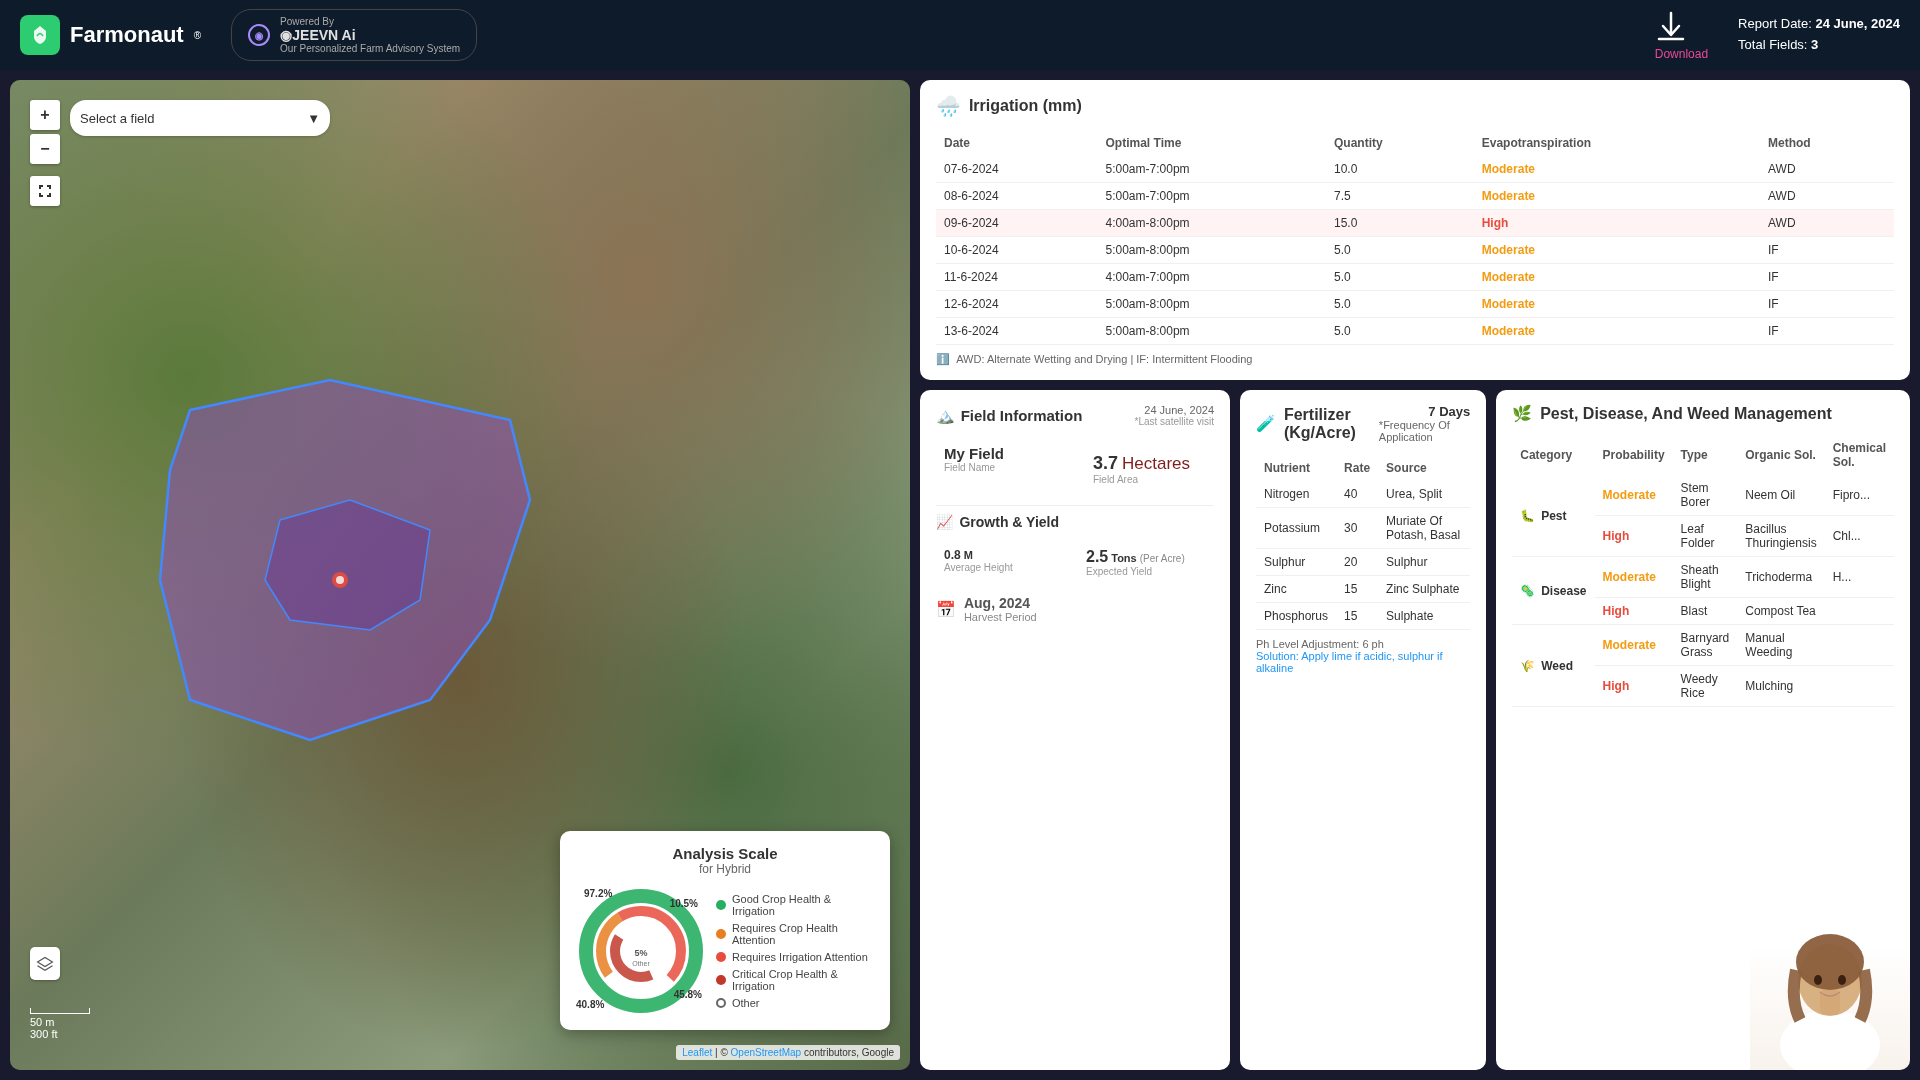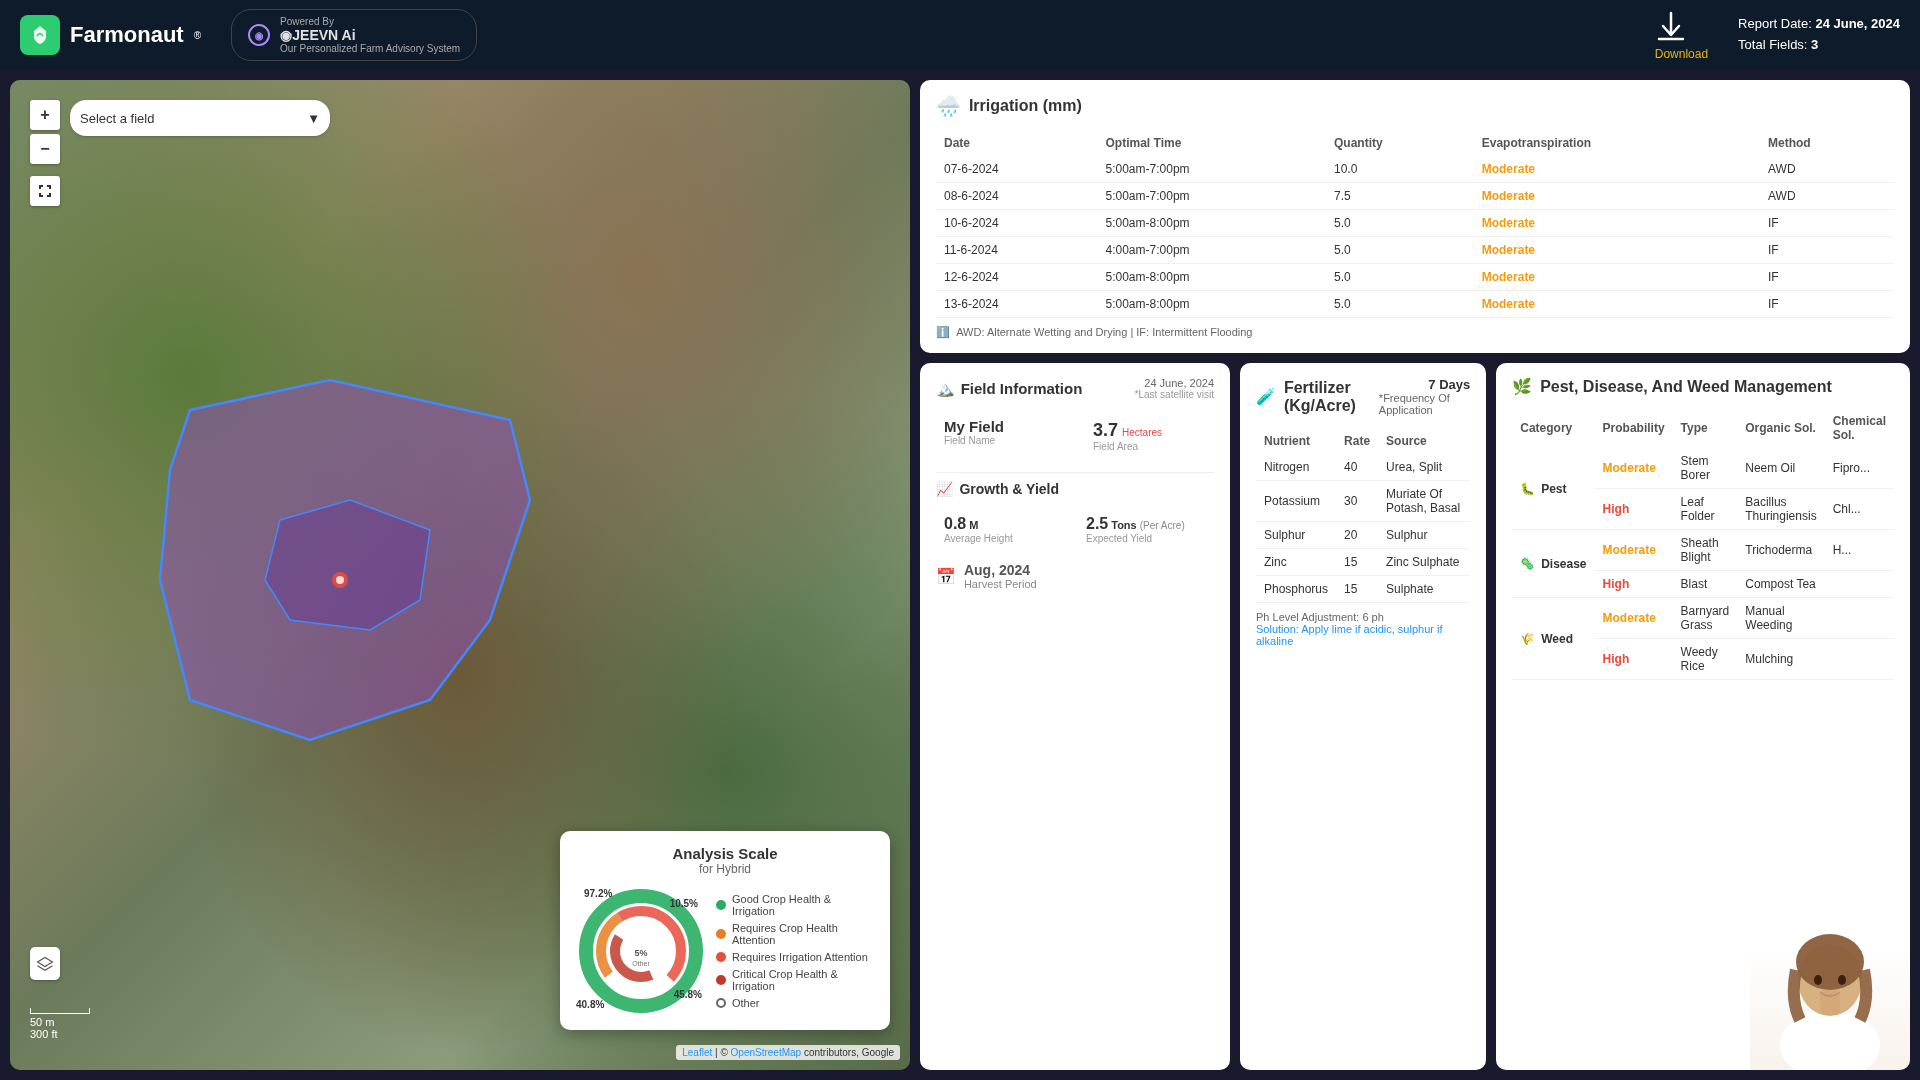--- a/index.html
+++ b/index.html
@@ -45,21 +45,21 @@
       gap: 30px;
     }
     .download-area {
       display: flex;
       flex-direction: column;
       align-items: center;
       cursor: pointer;
       color: white;
     }
     .download-icon-svg { width: 36px; height: 36px; }
-    .download-label { font-size: 12px; color: #eab308; margin-top: 2px; margin-left: 20px; }
+    .download-label { font-size: 12px; color: #ec4899; margin-top: 2px; margin-left: 20px; }
     .report-info { color: white; font-size: 13px; line-height: 1.6; }
     .report-info .date-val { font-weight: 700; color: #fff; }
     .report-info .total-val { font-weight: 700; color: #fff; }
 
     
     .main-area {
       display: flex;
       height: calc(1080px - 70px);
       gap: 0;
       padding: 10px;
@@ -450,20 +450,27 @@
     <td class="status-moderate">Moderate</td>
     <td>AWD</td>
   </tr>
             <tr>
     <td>08-6-2024</td>
     <td>5:00am-7:00pm</td>
     <td>7.5</td>
     <td class="status-moderate">Moderate</td>
     <td>AWD</td>
   </tr>
+            <tr class="highlight-row">
+    <td>09-6-2024</td>
+    <td>4:00am-8:00pm</td>
+    <td>15.0</td>
+    <td class="status-high">High</td>
+    <td>AWD</td>
+  </tr>
             <tr>
     <td>10-6-2024</td>
     <td>5:00am-8:00pm</td>
     <td>5.0</td>
     <td class="status-moderate">Moderate</td>
     <td>IF</td>
   </tr>
             <tr>
     <td>11-6-2024</td>
     <td>4:00am-7:00pm</td>
@@ -507,34 +514,34 @@
           </div>
         </div>
         <div class="field-info-grid">
           <div class="info-card">
             <div style="font-size:15px;font-weight:700;color:#333;">My Field</div>
             <div class="info-card-label">Field Name</div>
           </div>
           <div class="info-card">
             <div style="display:flex;align-items:baseline;gap:4px;">
               <span style="font-size:18px;font-weight:700;color:#333;">3.7</span>
-              <span style="font-size:10px;color:#ef4444;margin-top:9px;">Hectares</span>
+              <span style="font-size:17px;color:#7f1d1d;margin-top:9px;">Hectares</span>
             </div>
             <div class="info-card-label">Field Area</div>
           </div>
         </div>
         <hr class="divider">
         <div class="growth-title">
           <span>📈</span>
           <span>Growth &amp; Yield</span>
         </div>
         <div class="growth-grid">
           <div class="info-card">
             <div style="display:flex;align-items:baseline;gap:3px;">
-              <span style="font-size:16px;font-weight:700;">0.8</span>
+              <span style="font-size:12px;font-weight:700;">0.8</span>
               <span style="font-size:11px;font-weight:700;">M</span>
             </div>
             <div class="info-card-label">Average Height</div>
           </div>
           <div class="info-card">
             <div style="display:flex;align-items:baseline;gap:3px;">
               <span style="font-size:16px;font-weight:700;">2.5</span>
               <span style="font-size:11px;font-weight:700;">Tons</span>
               <span style="font-size:10px;color:#888;">(Per Acre)</span>
             </div>

